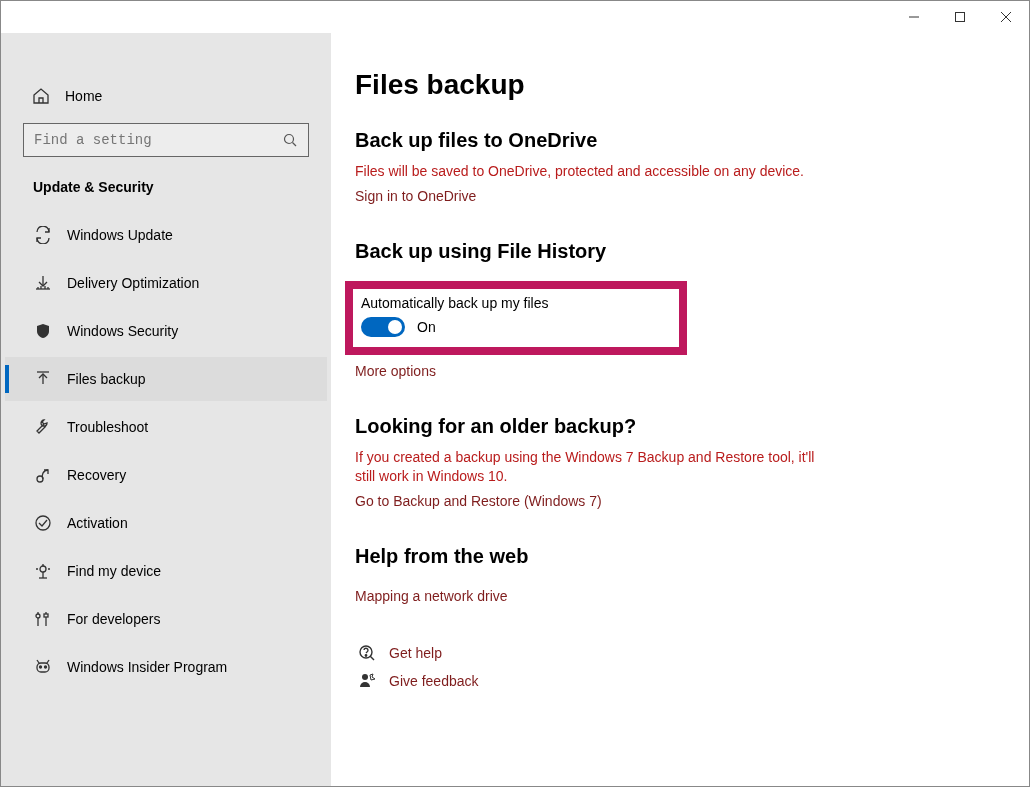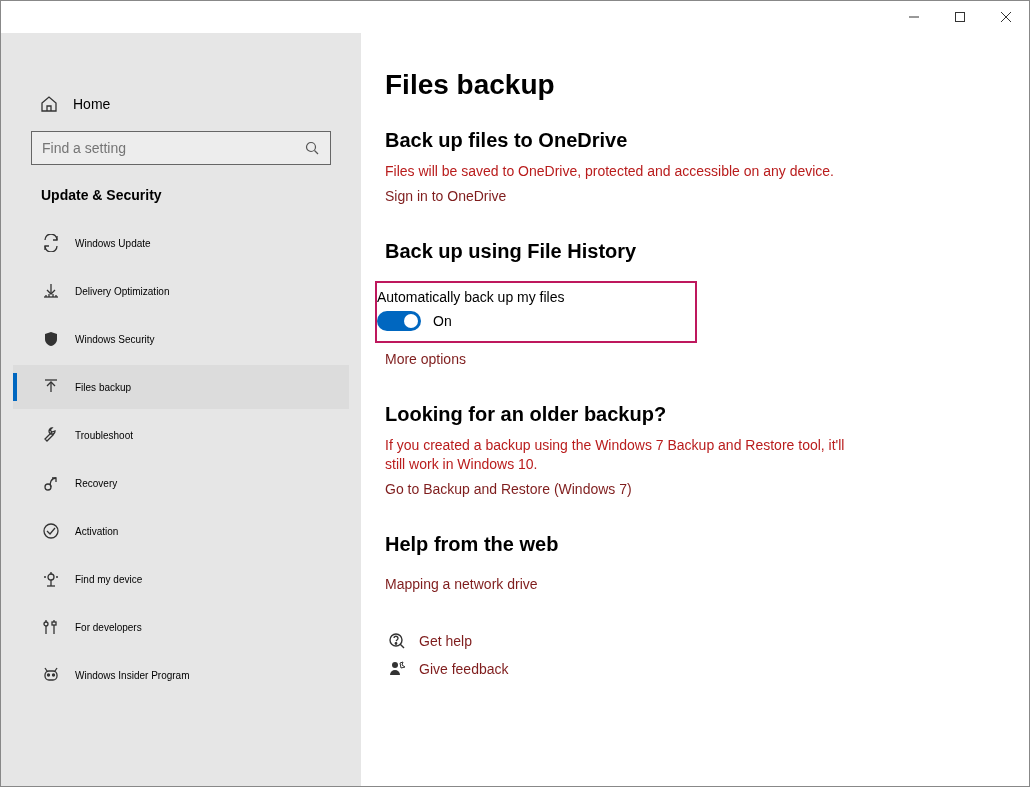--- a/index.html
+++ b/index.html
@@ -30,23 +30,23 @@
       justify-content: center;
       color: #333;
     }
     .win-btn svg { stroke: #333; stroke-width: 1; fill: none; }
     .content-wrap {
       flex: 1;
       display: flex;
       min-height: 0;
     }
     .sidebar {
-      width: 360px;
+      width: 330px;
       background: #e6e6e6;
-      padding: 12px;
+      padding: 4px;
       display: flex;
       flex-direction: column;
       overflow-y: auto;
       position: relative;
     }
     .sidebar-top {
       display: flex;
       align-items: center;
       padding: 10px 0 6px 8px;
       height: 40px;
@@ -77,37 +77,38 @@
       align-items: center;
       padding: 0 10px;
     }
     .search-box input {
       flex: 1;
       border: none;
       background: transparent;
       outline: none;
       font-size: 14px;
       color: #701a75;
+      font-family: Liberation Mono, monospace;
     }
     .search-box .icon-slot { width: 16px; display:flex; align-items:center; justify-content:center; }
     .category-heading {
       font-size: 14px;
       font-weight: 700;
       padding: 8px 0 18px 28px;
     }
     .nav-item {
       display: flex;
       align-items: center;
       height: 44px;
       padding: 0 20px 0 28px;
       margin-bottom: 4px;
       position: relative;
     }
     .nav-item .icon-slot { width: 20px; display:flex; align-items:center; justify-content:center; }
-    .nav-item .label { margin-left: 14px; font-size: 10px; }
+    .nav-item .label { margin-left: 14px; font-size: 14px; }
     .nav-item.active::before {
       content: "";
       position: absolute;
       left: 0;
       top: 8px;
       bottom: 8px;
       width: 4px;
       background: #0067c0;
     }
     .nav-item.active { background: #dcdcdc; }
@@ -134,22 +135,22 @@
       line-height: 1.4;
       margin-bottom: 4px;
     }
     .link {
       color: #7f1d1d;
       font-size: 14px;
       display: inline-block;
       margin-top: 2px;
     }
     .highlight-box {
-      border: 2px solid #be185d;
-      padding: 6px 130px 10px 0;
+      border: 8px solid #be185d;
+      padding: 6px 130px 10px 8px;
       margin: 8px 0 6px -10px;
       display: inline-block;
     }
     .toggle-label {
       font-size: 14px;
       margin-bottom: 6px;
     }
     .toggle-row { display: flex; align-items: center; }
     .toggle {
       width: 44px;

